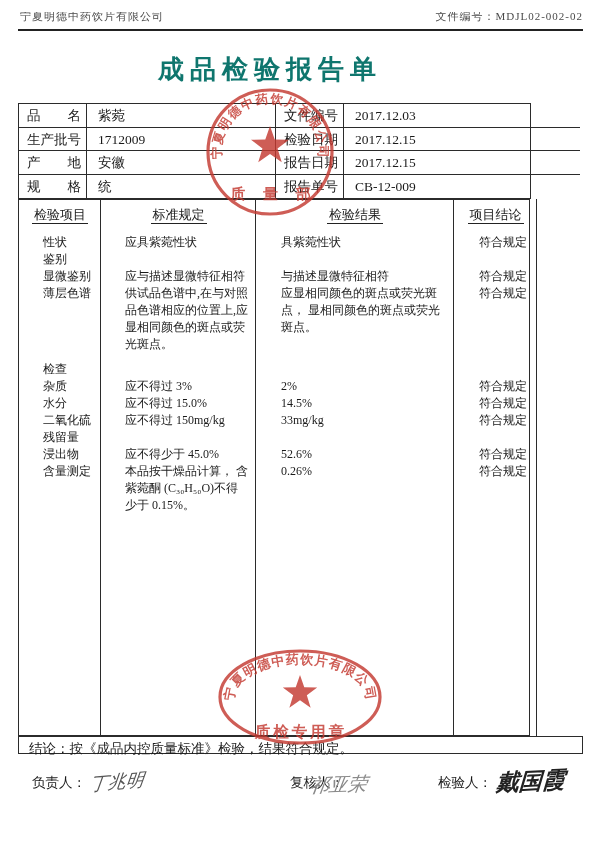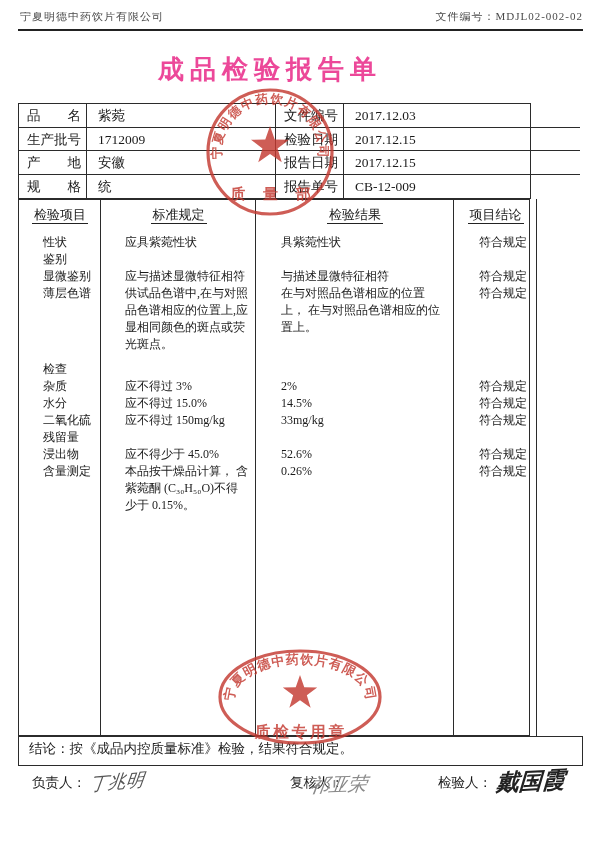--- a/index.html
+++ b/index.html
@@ -8,21 +8,21 @@
 
   
   .runhead { position:absolute; top:12px; height:17px; overflow:hidden; font-size:11px; color:#4a4a4a; }
   .runhead .clip { display:block; margin-top:-6px; line-height:20px; letter-spacing:1px; }
   .runhead-left  { left:20px;  width:240px; }
   .runhead-right { left:340px; width:243px; text-align:right; }
   .head-rule { position:absolute; left:18px; top:29px; width:565px; height:2px; background:#222; }
 
   
   .title { position:absolute; left:0; top:52px; width:540px; text-align:center;
-           font-size:26px; font-weight:bold; letter-spacing:6px; color:#ec4899; }
+           font-size:26px; font-weight:bold; letter-spacing:6px; color:#0f766e; }
 
   
   .info-table { position:absolute; left:18px; top:103px; width:513px;
                 border:1.5px solid #2b2b2b; display:grid;
                 grid-template-columns:68px 189px 68px 236px; }
   .info-cell { height:23.5px; line-height:23px; font-size:13.5px; padding-left:8px;
                border-right:1px solid #2b2b2b; border-bottom:1px solid #2b2b2b;
                white-space:nowrap; overflow:hidden; }
   .info-cell.lastcol { border-right:none; }
   .info-cell.lastrow { border-bottom:none; }
@@ -36,21 +36,21 @@
   .vline { position:absolute; top:199px; height:537px; width:1px; background:#2b2b2b; z-index:1; }
   .vl1{left:100px;} .vl2{left:255px;} .vl3{left:453px;} .vl4{left:536px;}
   .hcell { height:34px; padding-top:6px; text-align:center; font-size:13px; }
   .hcell span { border-bottom:1px solid #222; padding:0 2px 1px 2px; }
   .cell { font-size:12px; line-height:17px; padding:0 6px 0 8px;margin-left:16px; }
   .c3 { padding-left:9px; } .c4 { padding-left:9px; }
   .sp8 { height:8px; grid-column:1 / -1; }
   .filler { height:250px; grid-column:1 / -1; }
 
   
-  .conclusion-box { position:absolute; left:18px; top:736px; width:565px; height:30px;
+  .conclusion-box { position:absolute; left:18px; top:736px; width:565px; height:18px;
                     border:1.5px solid #2b2b2b; line-height:23px; font-size:13.5px;
                     padding-left:10px; background:transparent; }
 
   
   .sigrow { position:absolute; left:18px; top:770px; width:565px; height:46px; font-size:13.5px; }
   .siglabel { position:absolute; top:4px; white-space:nowrap; }
   .lab-resp { left:14px; } .lab-rev { left:232px;margin-left:40px; } .lab-insp { left:420px; }
   .sig { position:absolute; white-space:nowrap; font-style:italic; }
   .sig-resp { left:72px; top:0;  font-size:18px; color:#555; transform:rotate(-5deg) skewX(-12deg); }
   .sig-rev  { left:292px; top:2px; font-size:19px; color:#8a8a8a; transform:rotate(-2deg) skewX(-10deg); }
@@ -123,21 +123,21 @@
     <div class="cell c5"></div>
 
     <div class="cell c1">显微鉴别</div>
     <div class="cell c2">应与描述显微特征相符</div>
     <div class="cell c3">与描述显微特征相符</div>
     <div class="cell c4">符合规定</div>
     <div class="cell c5"></div>
 
     <div class="cell c1">薄层色谱</div>
     <div class="cell c2">供试品色谱中,在与对照品色谱相应的位置上,应显相同颜色的斑点或荧光斑点。</div>
-    <div class="cell c3">在与对照品色谱相应的位置上， 在与对照品色谱相应的位置上。</div>
+    <div class="cell c3">应显相同颜色的斑点或荧光斑点， 显相同颜色的斑点或荧光斑点。</div>
     <div class="cell c4">符合规定</div>
     <div class="cell c5"></div>
 
     <div class="sp8"></div>
 
     <div class="cell c1">检查</div>
     <div class="cell c2"></div>
     <div class="cell c3"></div>
     <div class="cell c4"></div>
     <div class="cell c5"></div>

